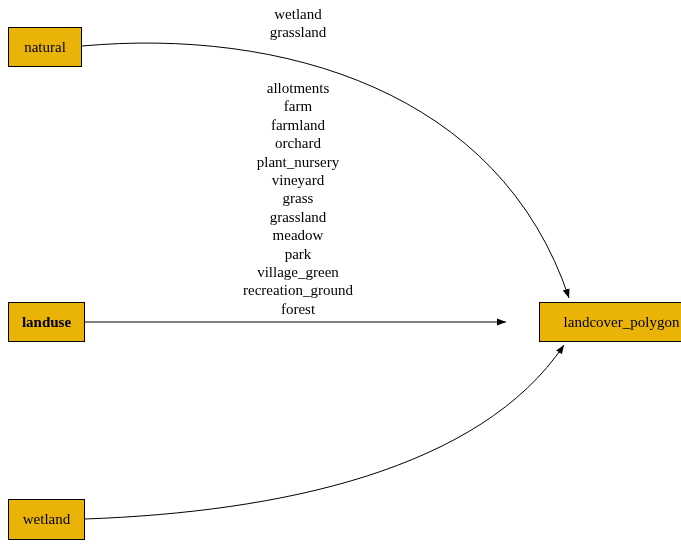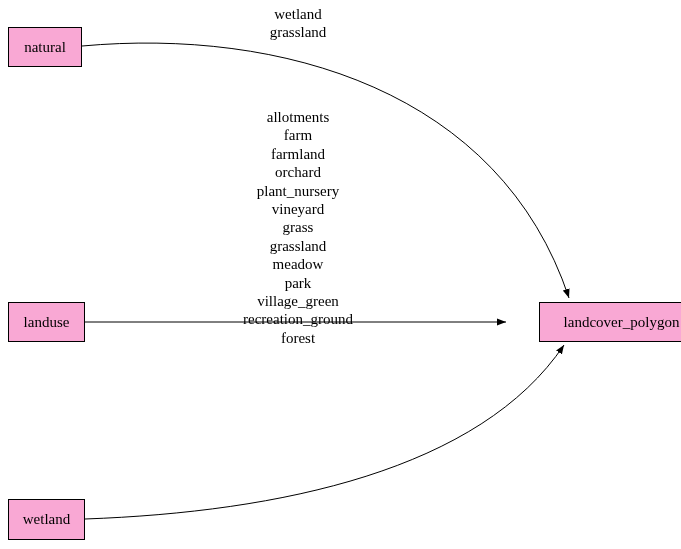--- a/index.html
+++ b/index.html
@@ -21,44 +21,44 @@
   }
   .edge {
     fill: none;
     stroke: #000;
     stroke-width: 1px;
   }
 
   .node {
     position: absolute;
     border: 1px solid #000;
-    background: #f9a8d4;
+    background: #eab308;
     display: flex;
     align-items: center;
     justify-content: center;
     font-size: 15px;
     line-height: 1;
     white-space: nowrap;
   }
   #node-natural   { left: 8px;   top: 27px;  width: 74px;  height: 40px; }
-  #node-landuse   { left: 8px;   top: 302px; width: 77px;  height: 40px; }
+  #node-landuse   { left: 8px;   top: 302px; width: 77px;  height: 40px; font-weight: bold; }
   #node-wetland   { left: 8px;   top: 499px; width: 77px;  height: 41px; }
   #node-landcover { left: 511px; top: 302px; width: 165px; height: 40px; margin-left: 28px; }
 
   .edge-label {
     position: absolute;
     width: 240px;
     left: 178px;
     text-align: center;
     font-size: 15px;
     line-height: 18.4px;
     white-space: pre-line;
   }
   #label-natural-edge { top: 5px; }
-  #label-landuse-edge { top: 79px; margin-top: 29px; }
+  #label-landuse-edge { top: 79px; }
   #label-wetland-edge { top: 329px; }
 </style>
 </head>
 <body>
 
 <div class="canvas">
 
   <svg class="edges" viewBox="0 0 681 549" xmlns="http://www.w3.org/2000/svg">
     <defs>
       <marker id="arrowhead" markerWidth="10" markerHeight="8" refX="9" refY="4" orient="auto" markerUnits="userSpaceOnUse">

